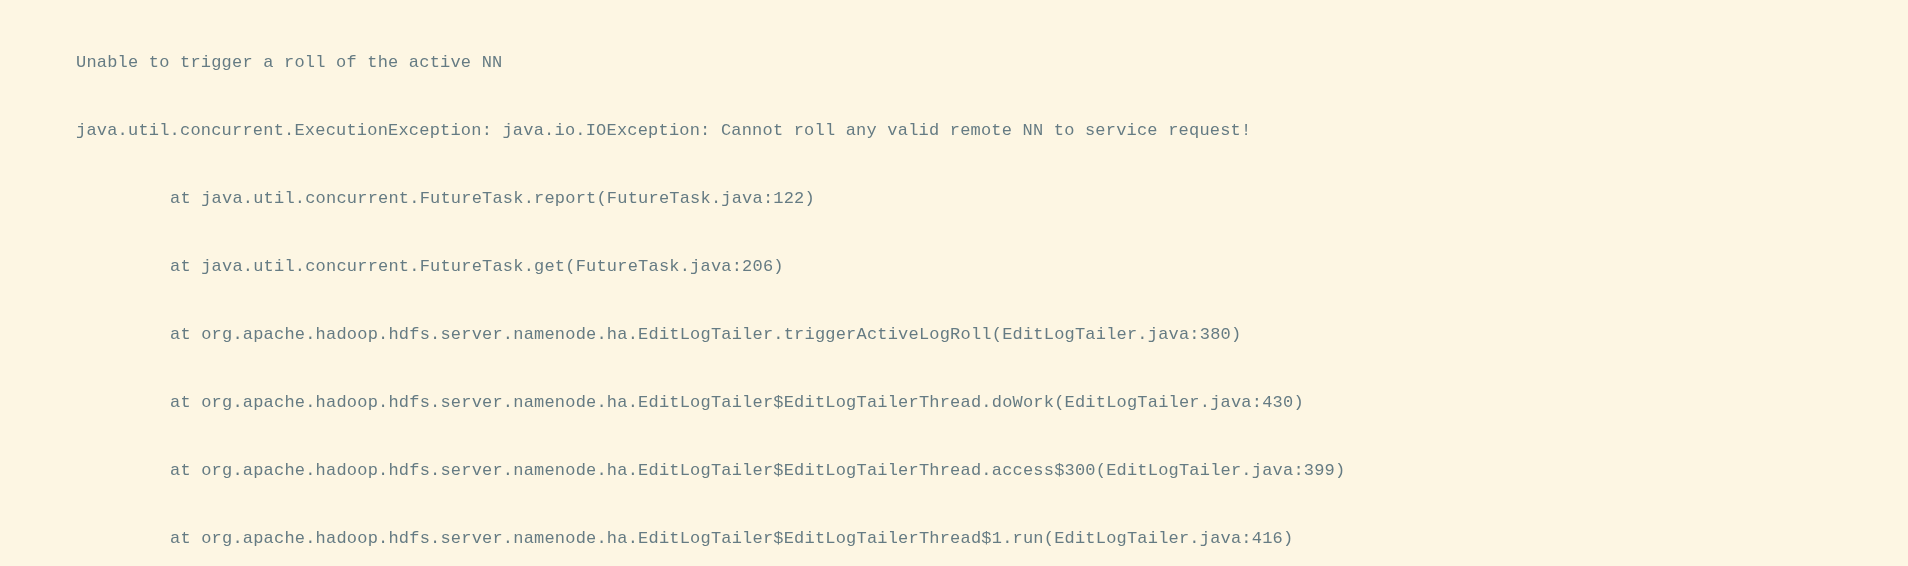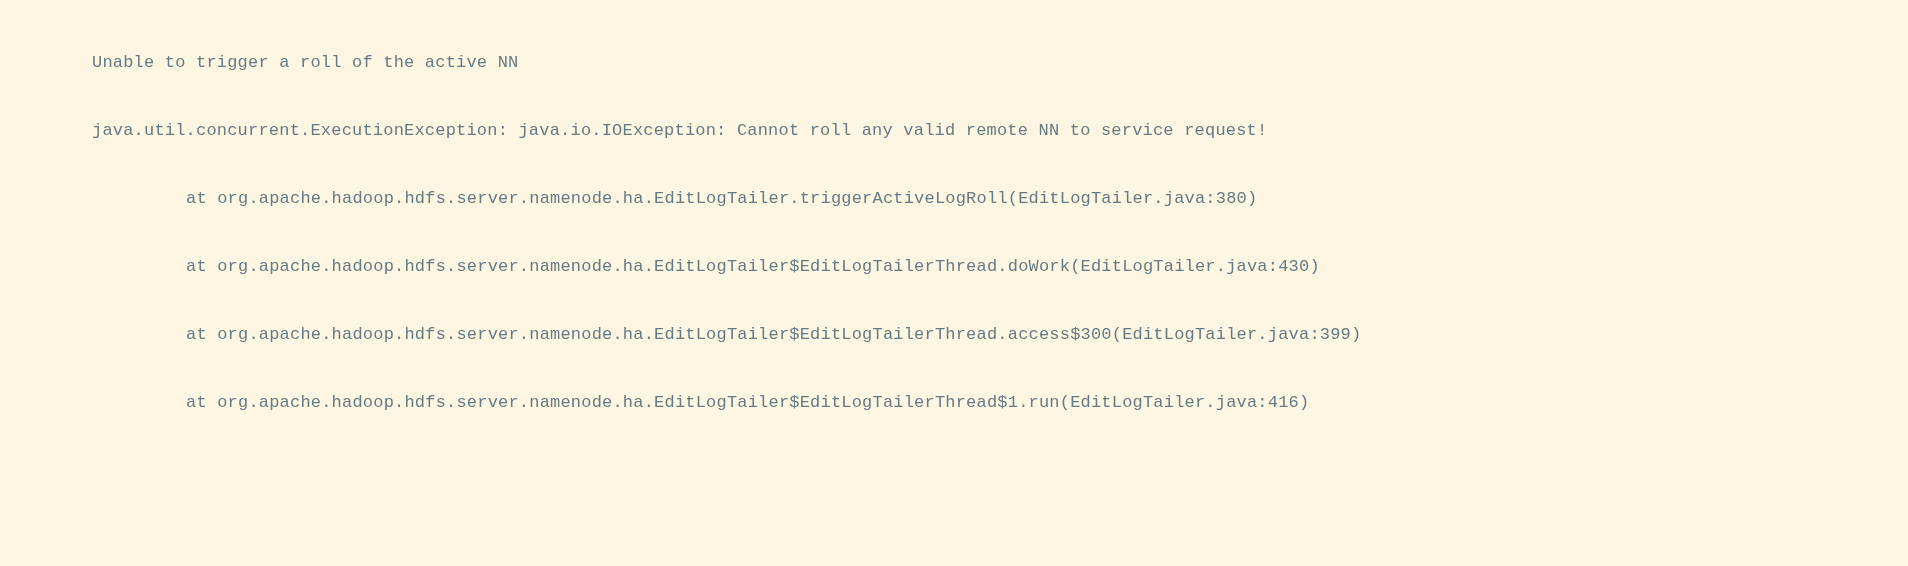--- a/index.html
+++ b/index.html
@@ -15,32 +15,33 @@
     font-size: 17px;
     line-height: 34px;
     color: #657b83;
     white-space: pre;
     padding: 12px 0 0 76px;
     letter-spacing: 0.2px;
   }
   .log-line {
     display: block;
     position: relative;
-    margin-left: 16px;
   }
   .indent-stack {
     padding-left: 94px;
   }
 </style>
 </head>
 <body>
 
 <div class="log-block">
 <span class="log-line">Unable to trigger a roll of the active NN</span>
 <span class="log-line">java.util.concurrent.ExecutionException: java.io.IOException: Cannot roll any valid remote NN to service request!</span>
+<span class="log-line indent-stack">at java.util.concurrent.FutureTask.report(FutureTask.java:122)</span>
+<span class="log-line indent-stack">at java.util.concurrent.FutureTask.get(FutureTask.java:206)</span>
 <span class="log-line indent-stack">at org.apache.hadoop.hdfs.server.namenode.ha.EditLogTailer.triggerActiveLogRoll(EditLogTailer.java:380)</span>
 <span class="log-line indent-stack">at org.apache.hadoop.hdfs.server.namenode.ha.EditLogTailer$EditLogTailerThread.doWork(EditLogTailer.java:430)</span>
 <span class="log-line indent-stack">at org.apache.hadoop.hdfs.server.namenode.ha.EditLogTailer$EditLogTailerThread.access$300(EditLogTailer.java:399)</span>
 <span class="log-line indent-stack">at org.apache.hadoop.hdfs.server.namenode.ha.EditLogTailer$EditLogTailerThread$1.run(EditLogTailer.java:416)</span>
 
 
 
 
 
 

